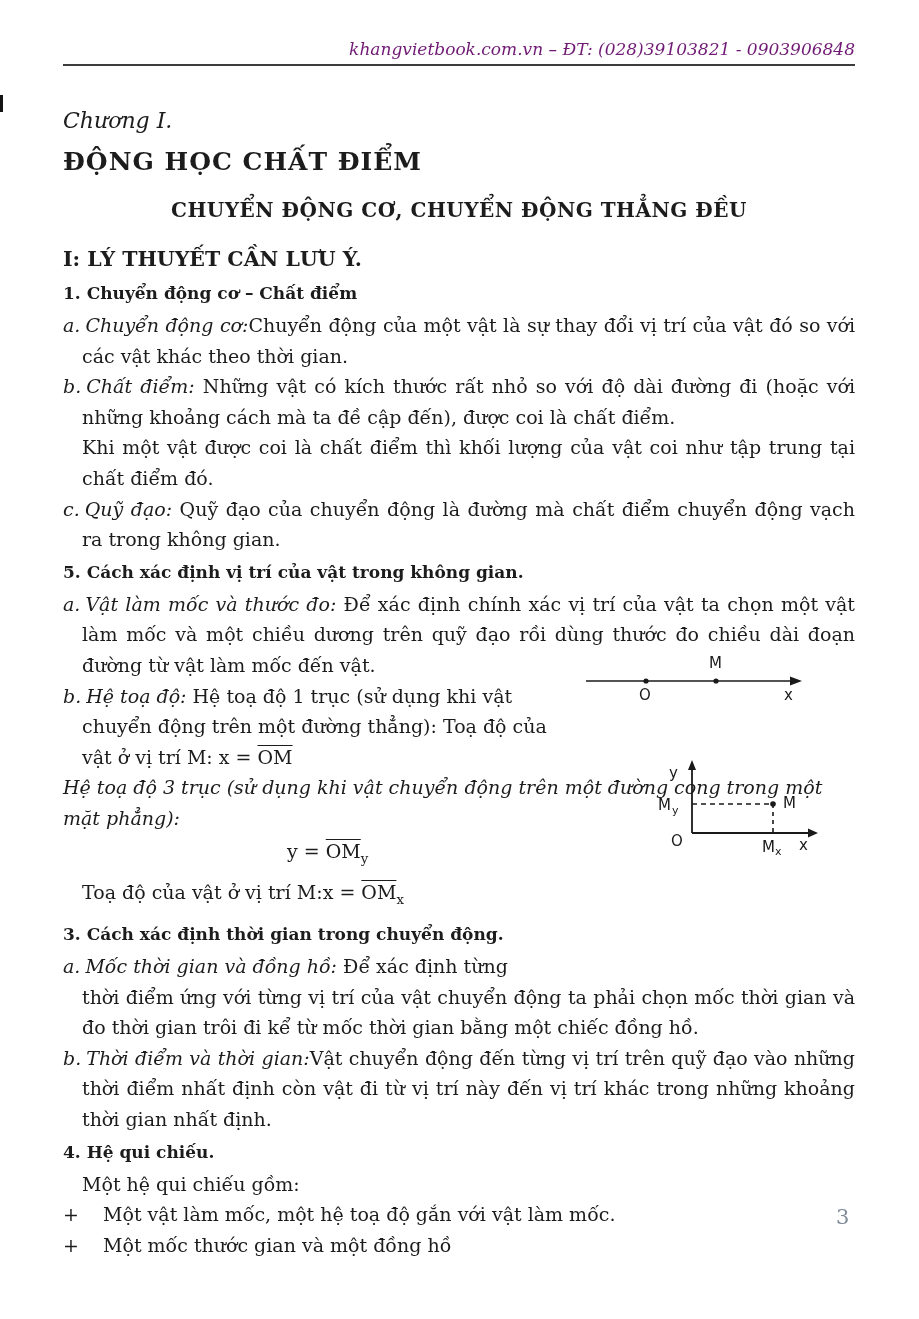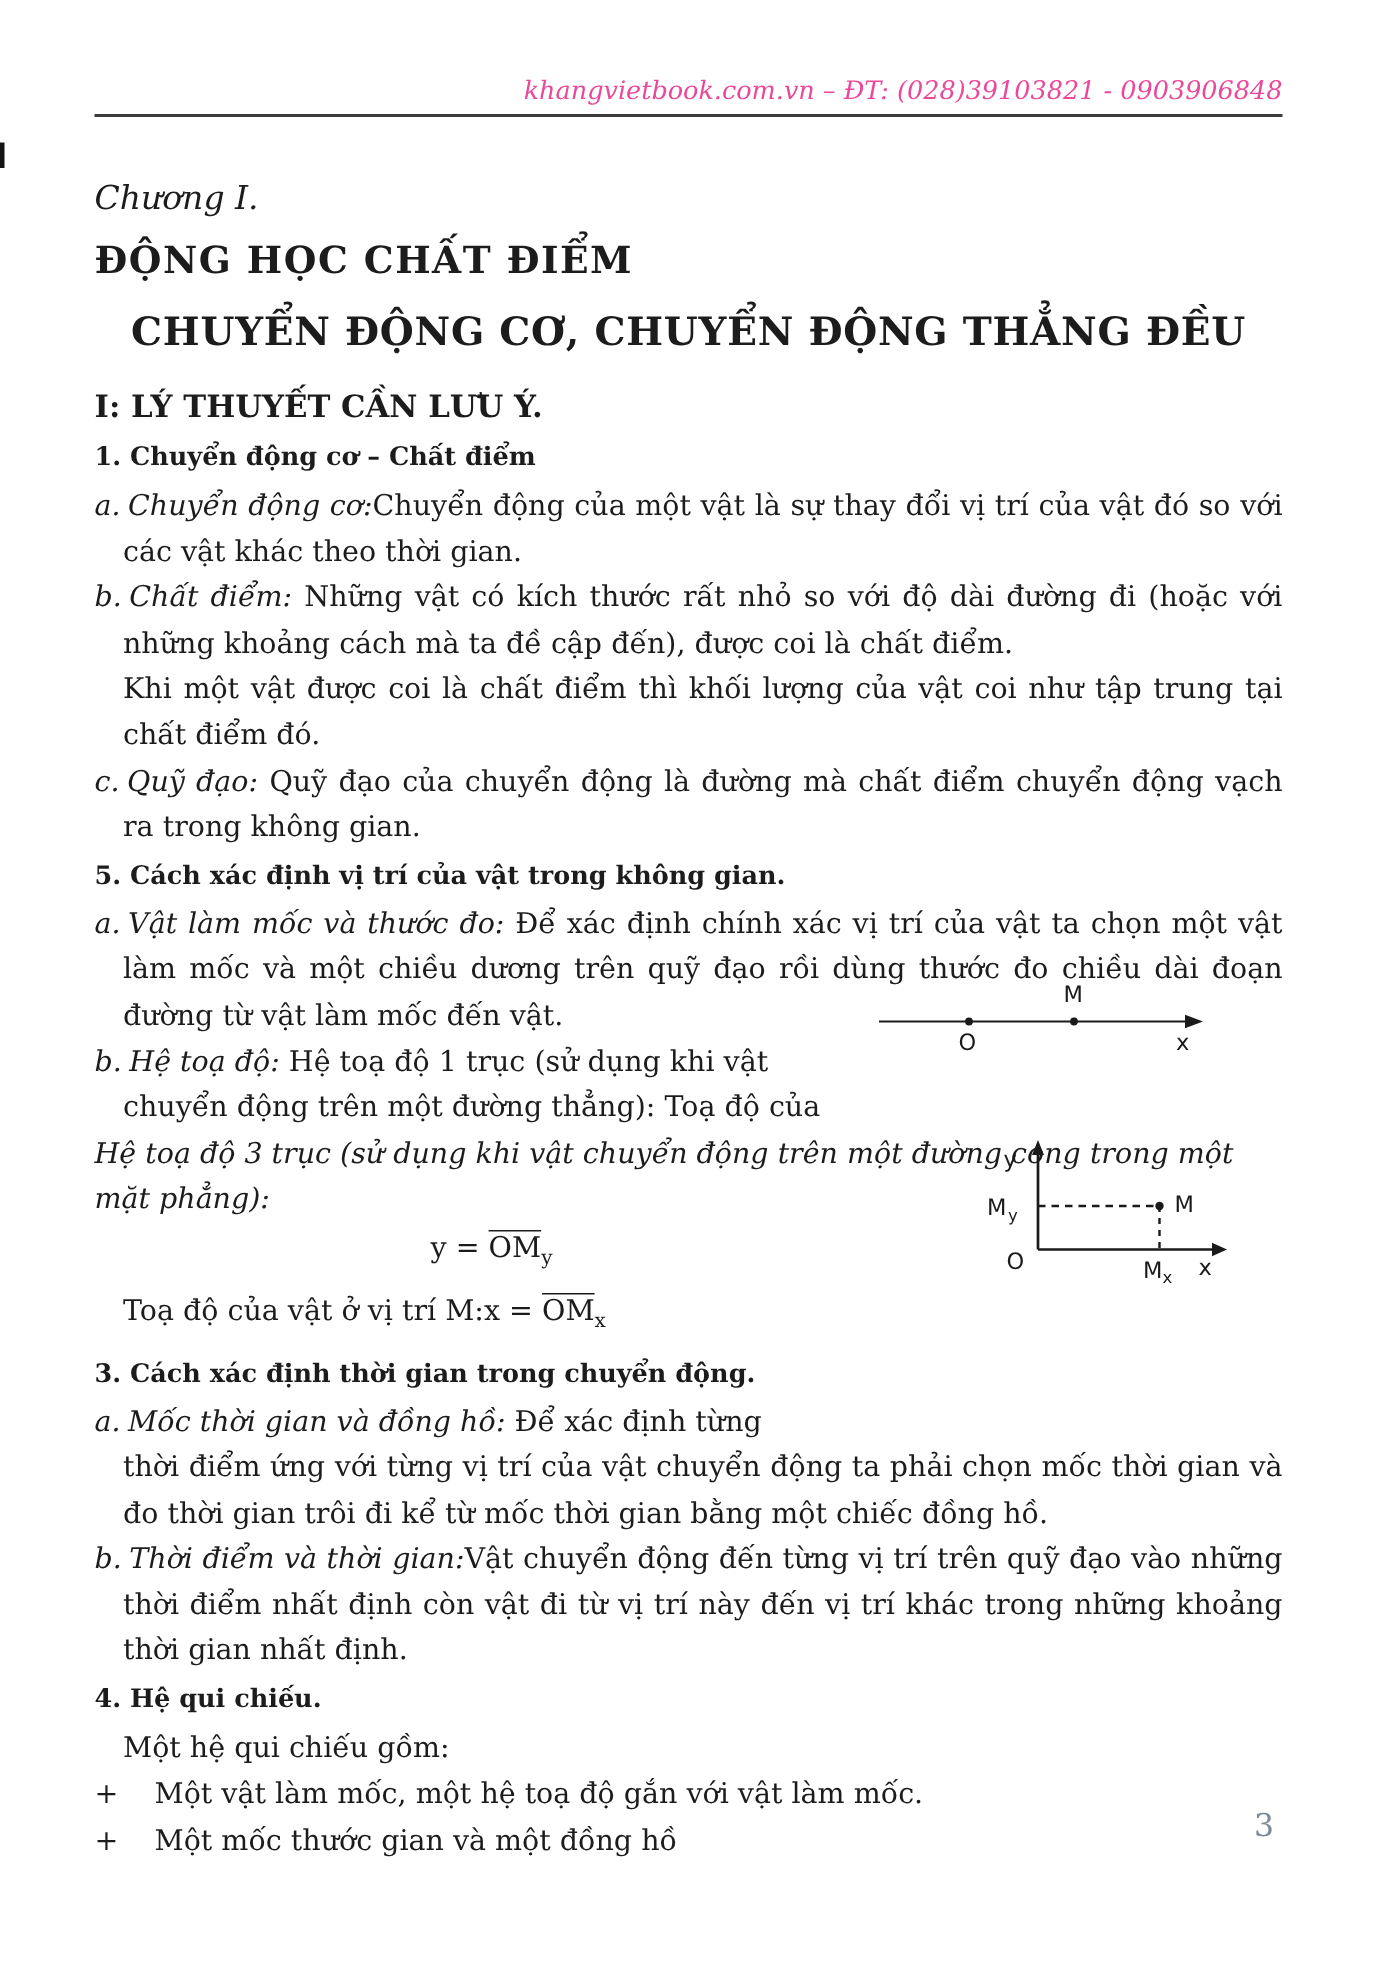--- a/index.html
+++ b/index.html
@@ -9,33 +9,33 @@
     height: 1319px;
     background: #ffffff;
     font-family: "DejaVu Serif", "Liberation Serif", serif;
     color: #1c1c1c;
     box-sizing: border-box;
     padding: 0 64px 0 63px;
     overflow: hidden;
   }
   
   .site-line {
-    padding-top: 50px;
+    padding-top: 38px;
     text-align: right;
     font-style: italic;
     font-size: 17px;
-    color: #ec4899;
+    color: #701a75;
     line-height: 22px;
   }
   .rule { border-top: 2px solid #3c3c3c; margin-top: 4px; }
   .scan-mark { position: absolute; left: 0; top: 95px; width: 3px; height: 17px; background: #141414; }
 
   .chapter-label { margin-top: 42px; font-style: italic; font-size: 22px; line-height: 26px; }
   .chapter-title { text-align: left; font-weight: bold; font-size: 25px; letter-spacing: 1px; line-height: 40px; margin: 8px 0 0 0; }
-  .chapter-subtitle { text-align: center; font-weight: bold; font-size: 26px; letter-spacing: 0.5px; line-height: 36px; margin: 10px 0 0 0; }
+  .chapter-subtitle { text-align: center; font-weight: bold; font-size: 20px; letter-spacing: 0.5px; line-height: 36px; margin: 10px 0 0 0; }
 
   .theory-heading { font-weight: bold; font-size: 20.5px; line-height: 34px; margin-top: 14px; }
   .sec-heading { font-weight: bold; font-size: 17px; line-height: 34px; }
 
   .para { margin: 0; font-size: 19px; line-height: 30.6px; text-align: justify; }
   .hang { padding-left: 19px; text-indent: -19px; }
   .ind  { padding-left: 19px; }
   .lbl  { font-style: italic; margin-right: 5px; }
   .term { font-style: italic; }
   .italic { font-style: italic; }
@@ -82,20 +82,21 @@
 
   <p class="para hang"><span class="lbl">c.</span><span class="term">Quỹ đạo:</span><span> Quỹ đạo của chuyển động là đường mà chất điểm chuyển động vạch ra trong không gian.</span></p>
 
   <div class="sec-heading">5. Cách xác định vị trí của vật trong không gian.</div>
 
   <p class="para hang"><span class="lbl">a.</span><span class="term">Vật làm mốc và thước đo:</span><span>  Để xác định chính xác vị trí của vật ta chọn một vật làm mốc và một chiều dương trên quỹ đạo rồi dùng thước đo chiều dài đoạn đường từ vật làm mốc đến vật.</span></p>
 
   <div>
     <div class="line narrow hang"><span class="lbl">b.</span><span class="term">Hệ toạ độ:</span><span> Hệ toạ độ 1 trục (sử dụng khi vật</span></div>
     <div class="line narrow ind">chuyển động trên một đường thẳng): Toạ độ của</div>
+    <div class="line narrow ind"><span>vật ở vị trí M: x = </span><span class="ovl">OM</span></div>
     <div class="line italic">Hệ toạ độ 3 trục (sử dụng khi vật chuyển động trên một đường cong trong một mặt phẳng):</div>
     <div class="line fy-line"><span>y = </span><span class="ovl">OM</span><sub>y</sub></div>
     <div class="line fx-line"><span>Toạ độ của vật ở vị trí M:x = </span><span class="ovl">OM</span><sub>x</sub></div>
   </div>
 
   <div class="sec-heading">3. Cách xác định thời gian trong chuyển động.</div>
 
   <div>
     <div class="line hang"><span class="lbl">a.</span><span class="term">Mốc thời gian và đồng hồ:</span><span> Để xác định từng</span></div>
     <p class="para ind">thời điểm ứng với từng vị trí của vật chuyển động ta phải chọn mốc thời gian và đo thời gian trôi đi kể từ mốc thời gian bằng một chiếc đồng hồ.</p>

